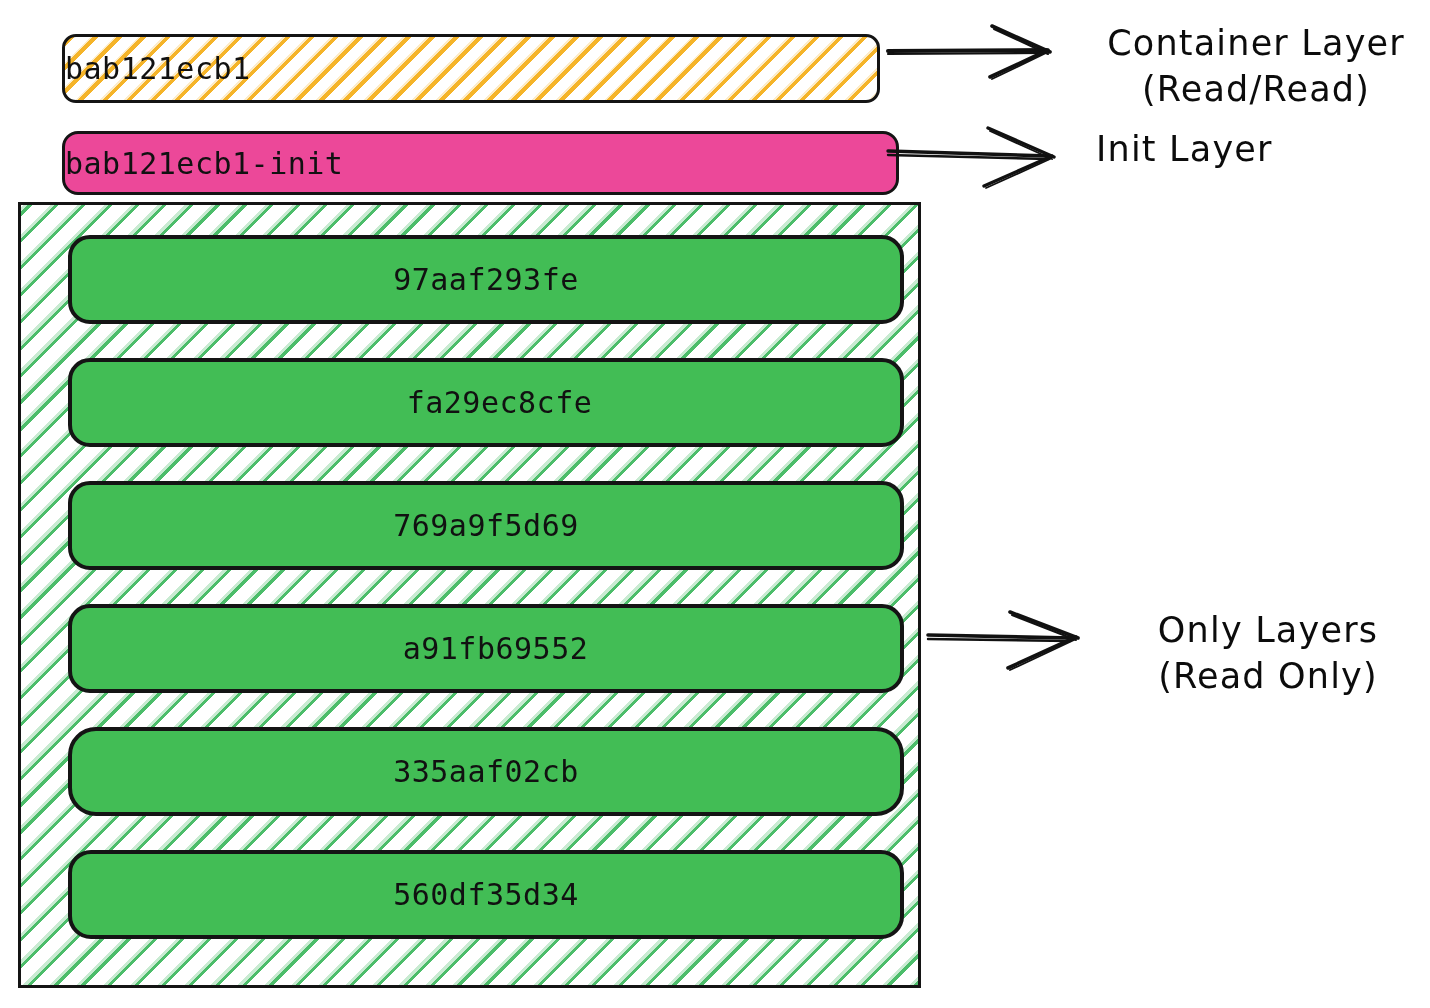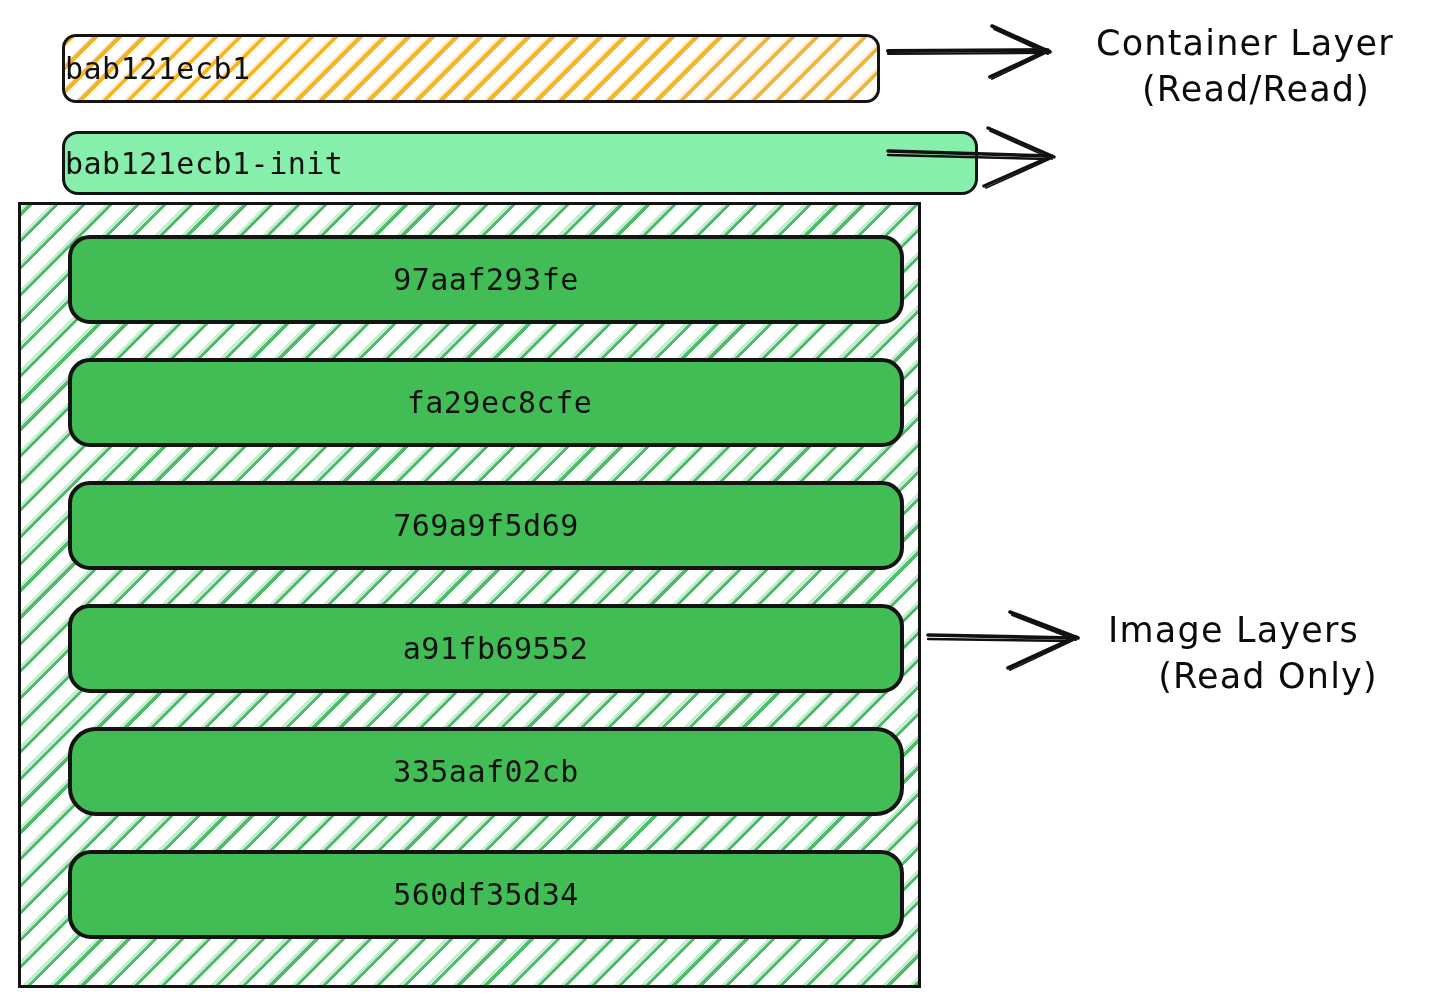--- a/index.html
+++ b/index.html
@@ -58,25 +58,25 @@
         rgba(245,180,41,0.25) 4px,
         rgba(245,180,41,0.25) 6px,
         #ffffff 6px,
         #ffffff 17px);
   }
 
   
   #init-layer {
     left: 62px;
     top: 117px;
-    width: 916px;
+    width: 837px;
     height: 64px;
     border: 3px solid #141414;
     border-radius: 16px;
-    background: #86efac;
+    background: #ec4899;
   }
 
   
   #image-layers-container {
     position: absolute;
     left: 18px;
     top: 202px;
     width: 903px;
     height: 786px;
     box-sizing: border-box;
@@ -121,20 +121,21 @@
     white-space: nowrap;
     letter-spacing: 1.2px;
     line-height: 46px;
   }
   .annotation .line2 {
     display: block;
     text-align: center;
   }
   .annotation .line1 {
     display: block;
+    text-align: center;
   }
 
   #anno-container {
     left: 1096px;
     top: 20px;
     width: 320px;
   }
   #anno-init {
     left: 1096px;
     top: 126px;
@@ -212,19 +213,22 @@
     <path d="M90,15 L154,40" stroke="#111111" stroke-width="2" fill="none" stroke-linecap="round"></path>
     <path d="M154,37 L86,68" stroke="#111111" stroke-width="3.6" fill="none" stroke-linecap="round"></path>
     <path d="M152,40 L88,70" stroke="#111111" stroke-width="1.8" fill="none" stroke-linecap="round"></path>
   </svg>
 
   <div class="annotation" id="anno-container">
     <span class="line1">Container Layer</span>
     <span class="line2">(Read/Read)</span>
   </div>
 
+  <div class="annotation" id="anno-init">
+    <span class="line1" style="text-align:left;">Init Layer</span>
+  </div>
 
   <div class="annotation" id="anno-image">
-    <span class="line1">Image Layers</span>
+    <span class="line1">Only Layers</span>
     <span class="line2">(Read Only)</span>
   </div>
 
 </div>
 
 </body></html>

